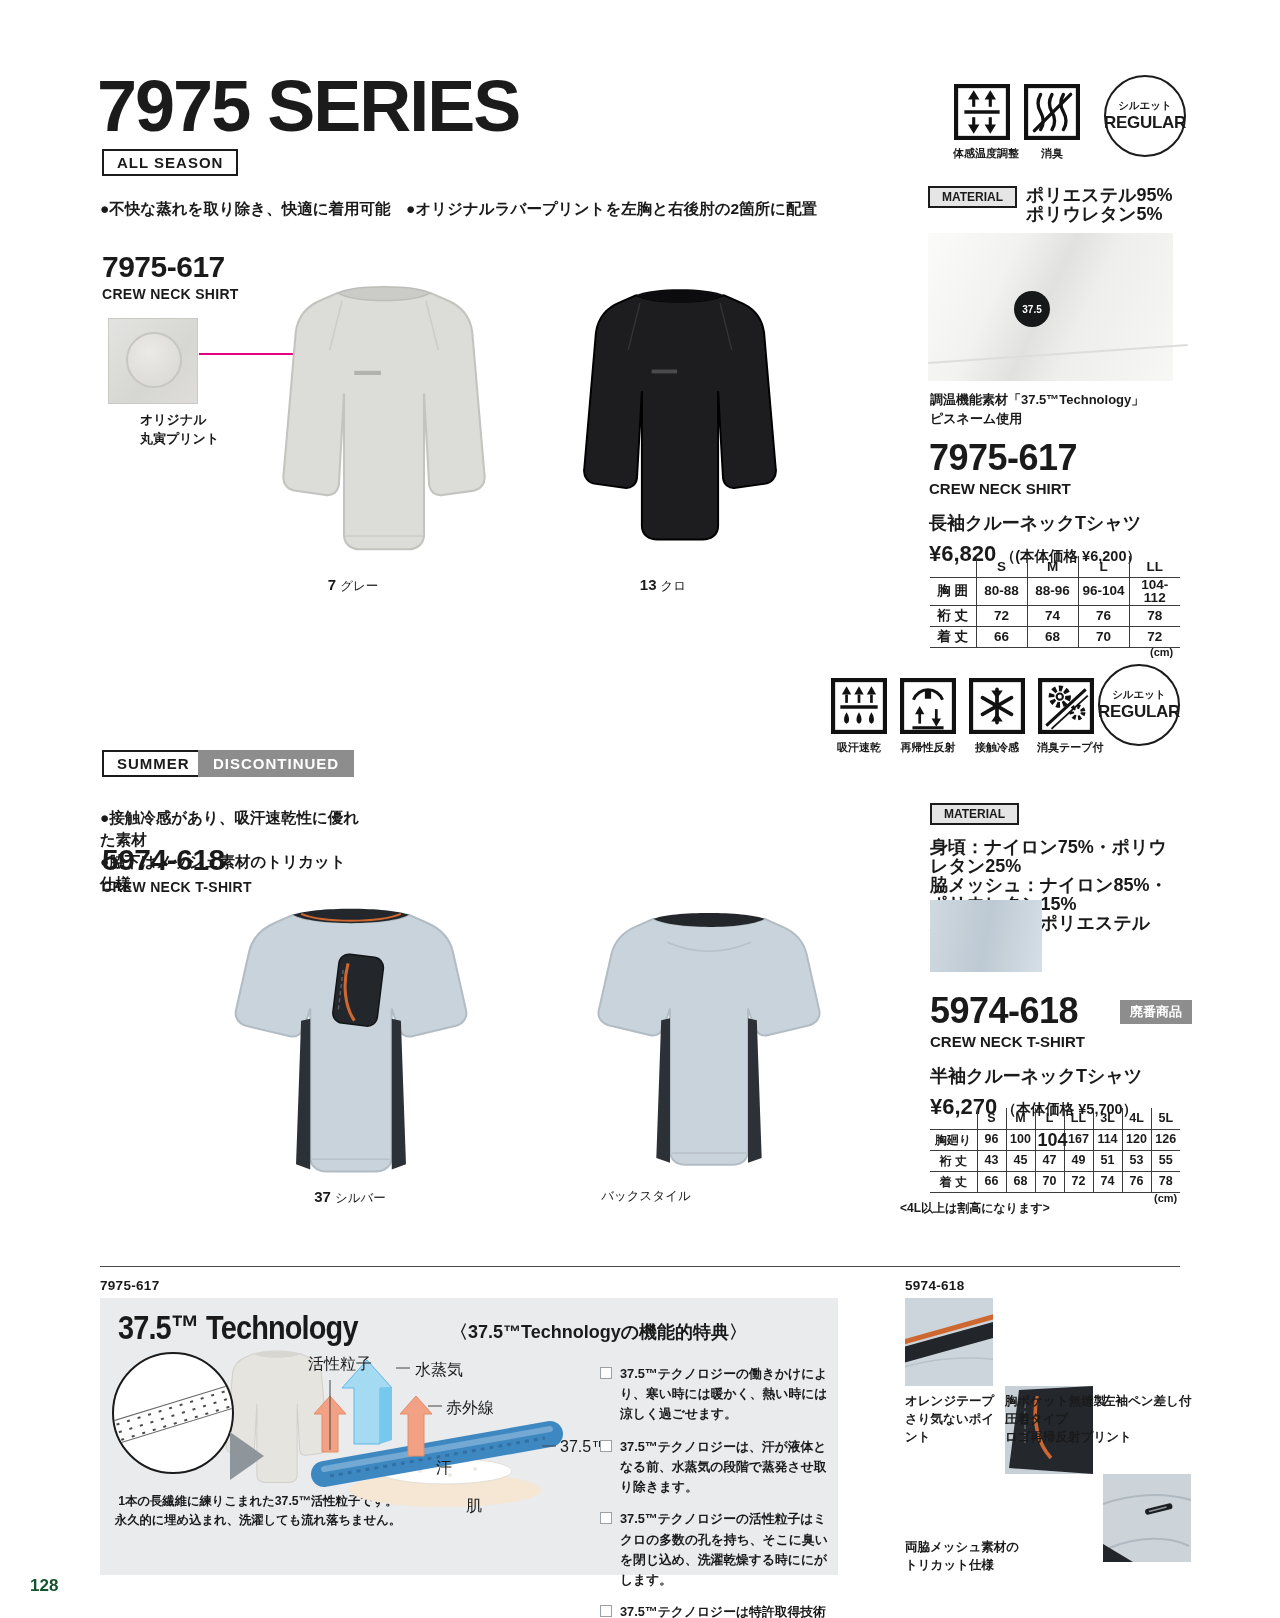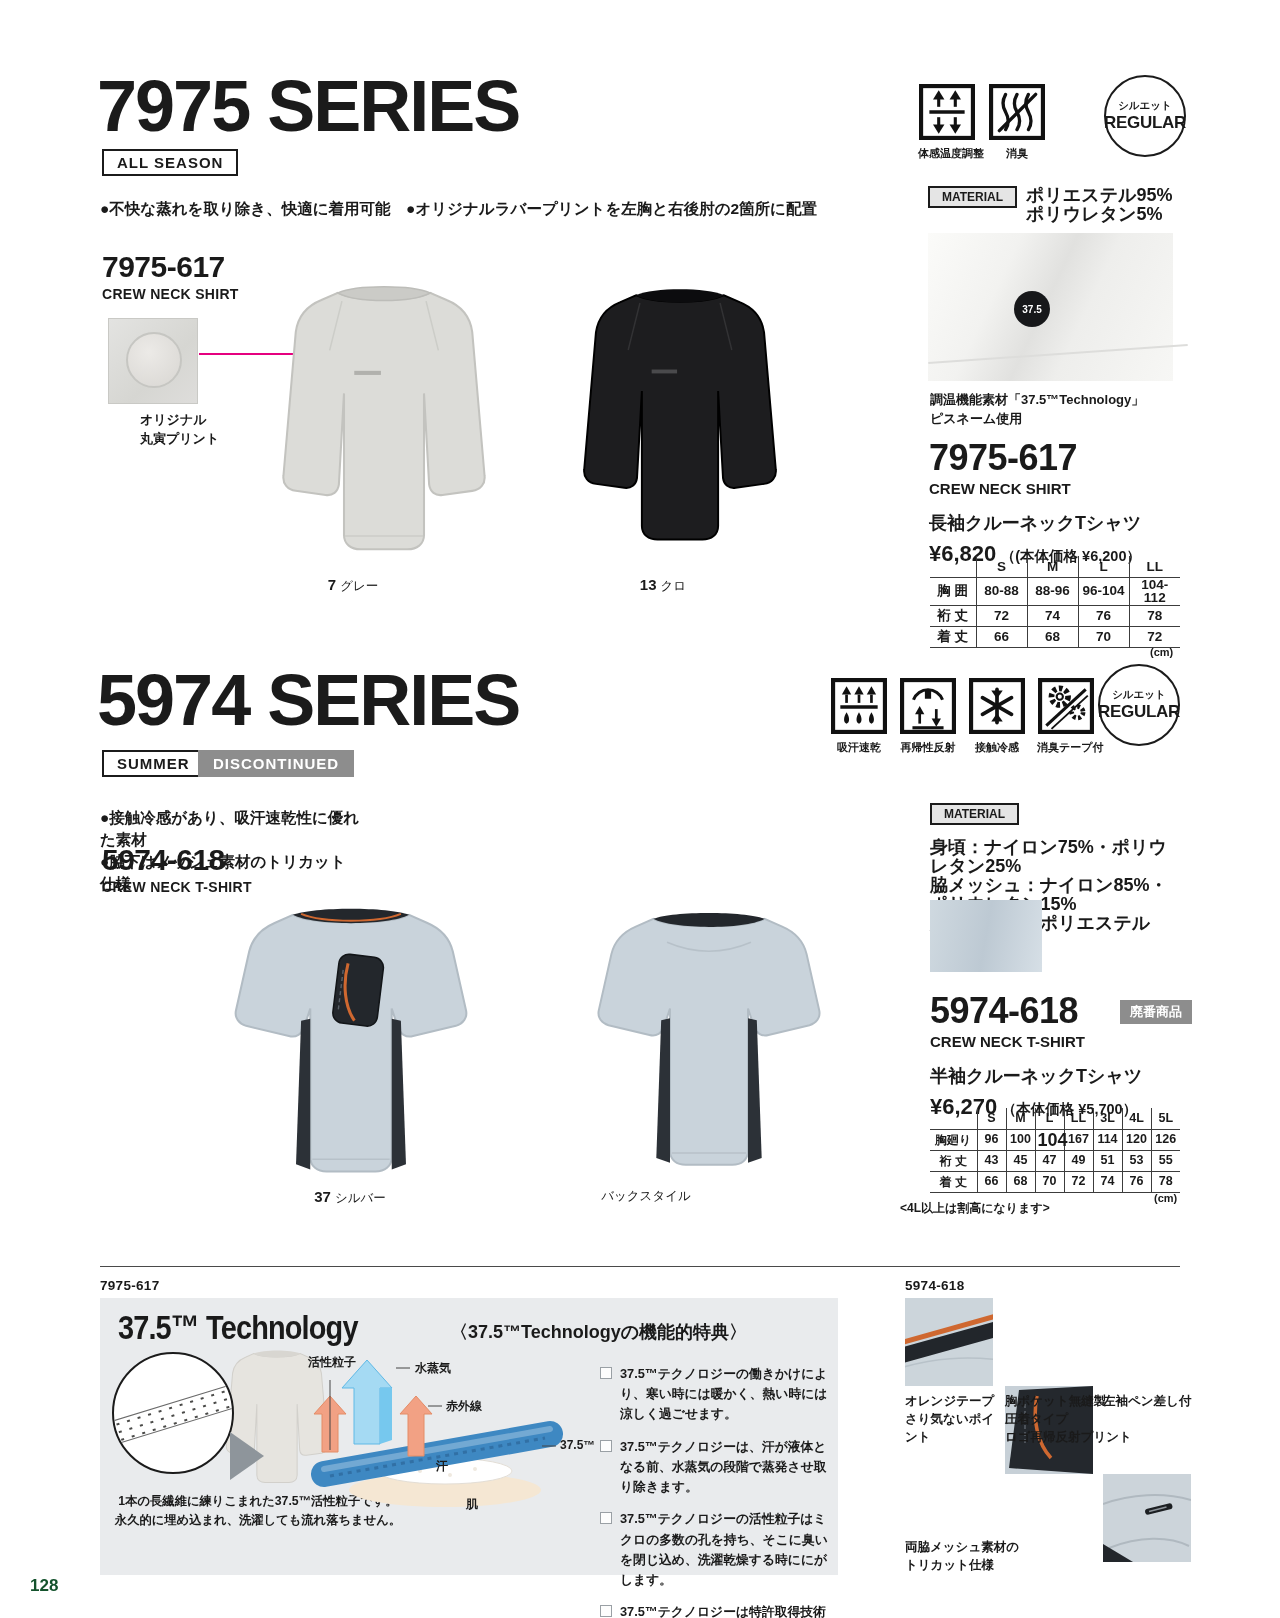--- a/index.html
+++ b/index.html
@@ -61,21 +61,21 @@
   .thumb svg { display:block; }
   .thumb-cap { font-size:12.5px; font-weight:600; line-height:18px; }
 
   
   .tech-box { background:#e9ebed; }
   .tech-logo { font-size:34px; font-weight:900; letter-spacing:-1px; transform:scaleX(0.85);
                transform-origin:left; white-space:nowrap; }
   .tech-heading { font-size:18px; font-weight:800; white-space:nowrap; }
   .benefit { display:flex; gap:8px; margin-bottom:12px; font-size:12.8px; font-weight:600; line-height:1.58; }
   .chk { flex:0 0 auto; width:12px; height:12px; border:1.5px solid #9aa0a5; background:#fdfdfd; margin-top:3px; }
-  .diag-label { font-size:12px; font-weight:700; white-space:nowrap; }
+  .diag-label { font-size:16px; font-weight:400; white-space:nowrap; }
   .fiber-caption { font-size:12.3px; font-weight:600; line-height:1.55; text-align:center; }
   .ref-code { font-size:13.5px; font-weight:600; letter-spacing:0.3px; }
 
   .page-num { font-size:17px; font-weight:600; color:#14532d; }
   .hr { background:#4a4a4a; height:1px; }
   .pointer-line { background:#e5007f; }
 </style>
 </head>
 <body>
 
@@ -127,21 +127,21 @@
     <rect x="116" y="110" width="26" height="4" fill="#4a4a4c"></rect>
   </svg>
 
   <div class="abs color-cap" style="left:273px; top:576px; width:160px;">
     <b>7</b><span>グレー</span>
   </div>
   <div class="abs color-cap" style="left:583px; top:576px; width:160px;">
     <b>13</b><span>クロ</span>
   </div>
 
-  <div class="abs func-group" style="left:918px; top:84px;">
+  <div class="abs func-group" style="left:953px; top:84px;">
     <div class="func-icon">
       <svg width="56" height="56" viewBox="0 0 54 54">
         <rect x="2" y="2" width="50" height="50" fill="#fff" stroke="#111" stroke-width="4"></rect>
         <line x1="10" y1="27" x2="44" y2="27" stroke="#111" stroke-width="3.5"></line>
         <g fill="#111" stroke="#111" stroke-width="3">
           <line x1="19" y1="22" x2="19" y2="14"></line>
             <line x1="35" y1="22" x2="35" y2="14"></line>
           <line x1="19" y1="32" x2="19" y2="40"></line>
             <line x1="35" y1="32" x2="35" y2="40"></line>
         </g>
@@ -232,21 +232,20 @@
       <td>着 丈</td>
       <td>66</td>
       <td>68</td>
       <td>70</td>
       <td>72</td>
     </tr>
   </tbody>
     </table>
   <div class="abs unit" style="left:1150px; top:646px;">(cm)</div>
 
-  <div class="abs series-title" style="left:97px; top:664px;">5974 SERIES</div>
   <div class="abs" style="left:102px; top:750px;">
     <span class="badge-outline">SUMMER</span>
   </div>
   <div class="abs" style="left:198px; top:750px;">
     <span class="badge-gray">DISCONTINUED</span>
   </div>
 
   <div class="abs features pre" style="left:100px; top:808px; width:260px;font-family:Liberation Mono, monospace;">●接触冷感があり、吸汗速乾性に優れた素材
 ●脇下はメッシュ素材のトリカット仕様</div>
 

